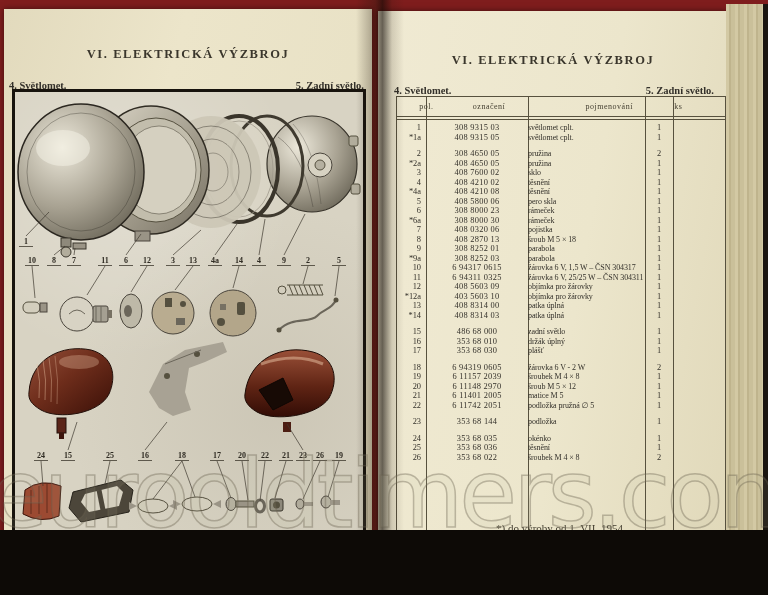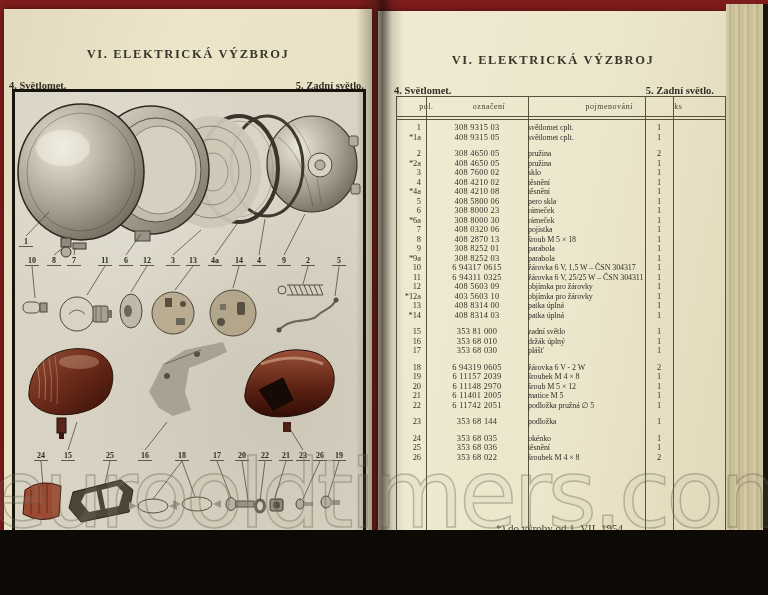--- a/index.html
+++ b/index.html
@@ -479,21 +479,21 @@
           </div>
           <div class="trow">
             <div class="tc tc-pol">*14</div>
             <div class="tc tc-code">408 8314 03</div>
             <div class="tc tc-name">patka úplná</div>
             <div class="tc tc-qty">1</div>
             <div class="tc tc-blank"></div>
           </div>
           <div class="trow gap">
             <div class="tc tc-pol">15</div>
-            <div class="tc tc-code">353 81 000</div>
+            <div class="tc tc-code">486 68 000</div>
             <div class="tc tc-name">zadní světlo</div>
             <div class="tc tc-qty">1</div>
             <div class="tc tc-blank"></div>
           </div>
           <div class="trow">
             <div class="tc tc-pol">16</div>
             <div class="tc tc-code">353 68 010</div>
             <div class="tc tc-name">držák úplný</div>
             <div class="tc tc-qty">1</div>
             <div class="tc tc-blank"></div>

